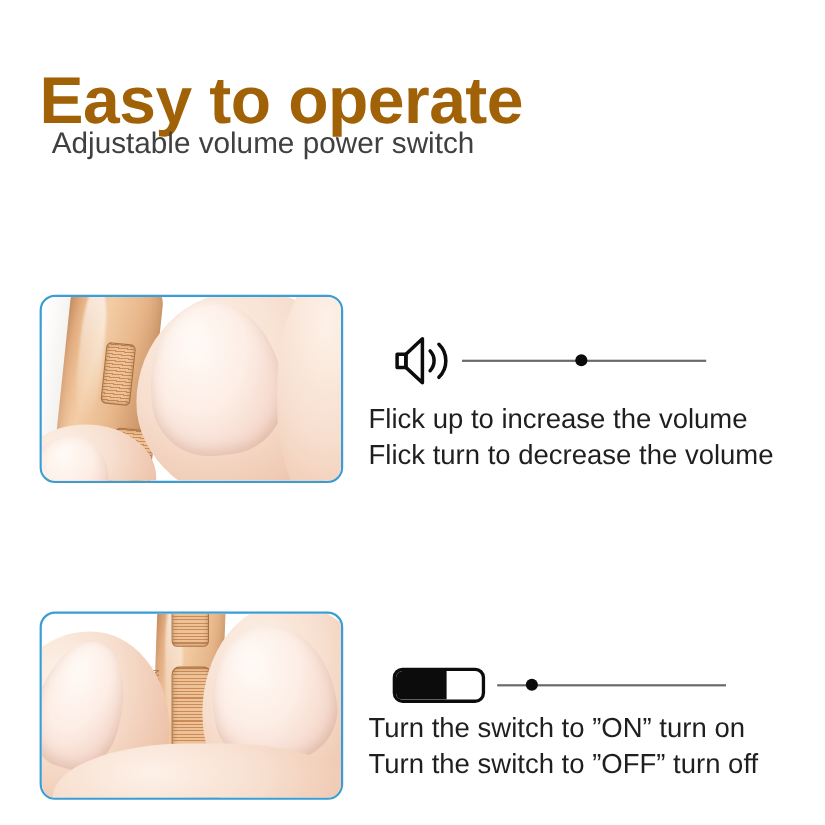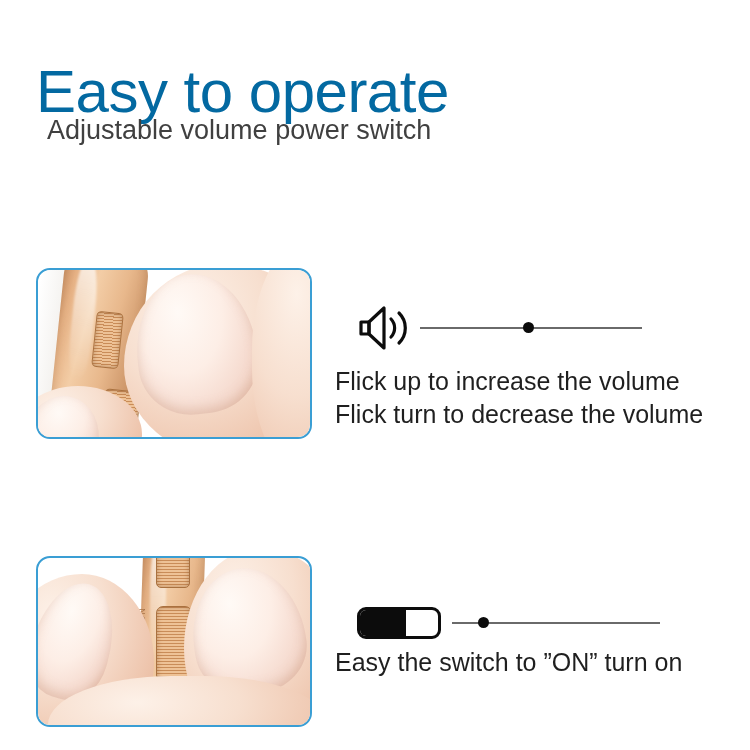--- a/index.html
+++ b/index.html
@@ -17,23 +17,23 @@
     -webkit-font-smoothing: antialiased;
   }
 
   
   .page-title {
     position: absolute;
     left: 36px;
     top: 16px;
     font-size: 60px;
     line-height: 72px;
-    font-weight: 400;
+    font-weight: 700;
     letter-spacing: -0.5px;
-    color: #0369a1;
+    color: #a16207;
     white-space: nowrap;
   }
   .page-subtitle {
     position: absolute;
     left: 47px;
     top: 112px;
     font-size: 27px;
     line-height: 36px;
     font-weight: 400;
     color: #404040;
@@ -294,16 +294,17 @@
         <span class="knob"></span>
       </span>
 
       <div class="slider slider-power">
         <div class="track"></div>
         <div class="knob-dot" style="left:15%;"></div>
       </div>
     </div>
 
     <div class="caption caption-power">
-      <div class="caption-line">Easy the switch to ”ON” turn on</div>
+      <div class="caption-line">Turn the switch to ”ON” turn on</div>
+      <div class="caption-line">Turn the switch to ”OFF” turn off</div>
     </div>
   </div>
 </section>
 
 </body></html>

